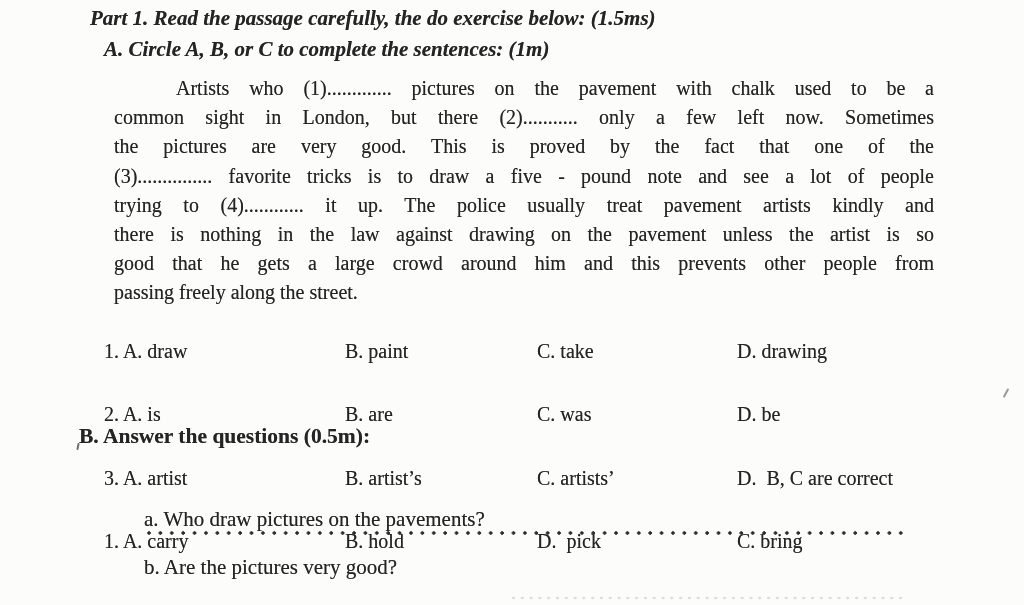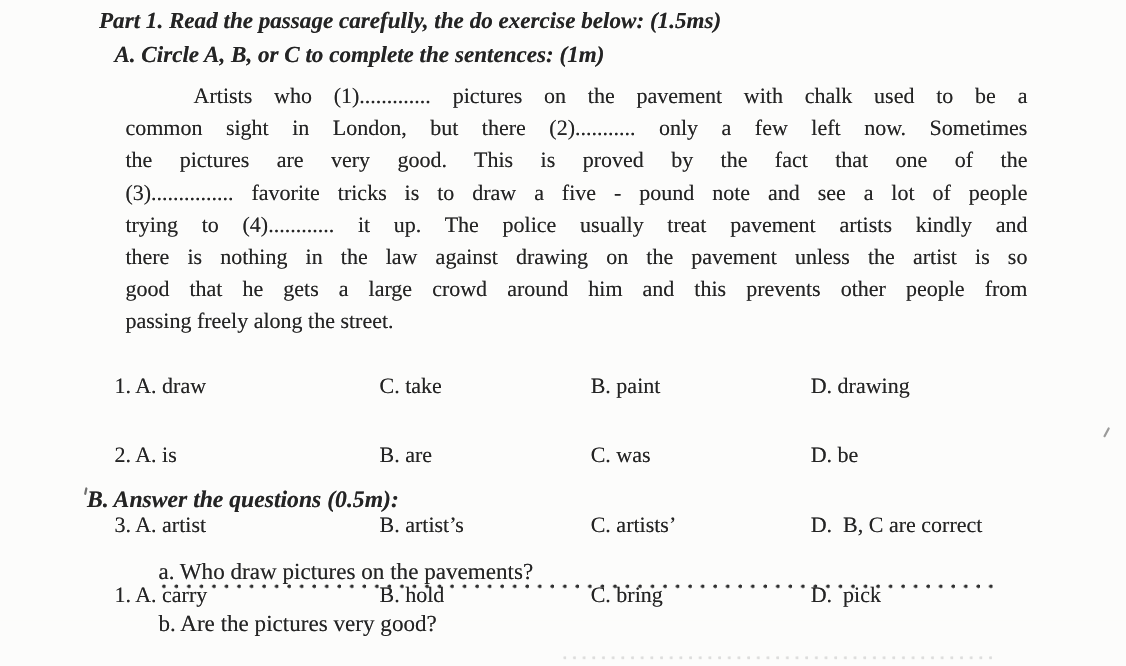--- a/index.html
+++ b/index.html
@@ -41,22 +41,22 @@
   .pline.last{text-align-last:left;}
 
   .mcq{position:absolute;left:104px;top:310px;width:860px;font-size:20px;}
   .mcq-row{
     display:grid;grid-template-columns:241px 192px 200px 1fr;
     height:35.4px;align-items:start;line-height:27px;margin-top:28px;
   }
   .mcq-cell{white-space:pre;}
 
   .bh{
-    position:absolute;left:79px;top:442px;
-    font-size:21.5px;font-weight:bold;font-style:italic;white-space:nowrap;
+    position:absolute;left:79px;top:424px;
+    font-size:21.5px;font-weight:bold;white-space:nowrap;
   }
   .q{position:absolute;font-size:21px;white-space:nowrap;}
   .qa{left:144px;top:507px;}
   .qb{left:144px;top:555px;}
 
   .answer-dots{
     position:absolute;height:6px;background-repeat:repeat-x;
   }
   .answer-dots.main{
     left:147px;top:530px;width:763px;
@@ -87,41 +87,41 @@
       <div class="pline">(3)............... favorite tricks is to draw a five - pound note and see a lot of people</div>
       <div class="pline">trying to (4)............ it up. The police usually treat pavement artists kindly and</div>
       <div class="pline">there is nothing in the law against drawing on the pavement unless the artist is so</div>
       <div class="pline">good that he gets a large crowd around him and this prevents other people from</div>
       <div class="pline last">passing freely along the street.</div>
     </div>
 
   <div class="mcq">
       <div class="mcq-row">
         <div class="mcq-cell">1. A. draw</div>
+        <div class="mcq-cell">B. paint</div>
         <div class="mcq-cell">C. take</div>
-        <div class="mcq-cell">B. paint</div>
         <div class="mcq-cell">D. drawing</div>
       </div>
       <div class="mcq-row">
         <div class="mcq-cell">2. A. is</div>
         <div class="mcq-cell">B. are</div>
         <div class="mcq-cell">C. was</div>
         <div class="mcq-cell">D. be</div>
       </div>
       <div class="mcq-row">
         <div class="mcq-cell">3. A. artist</div>
         <div class="mcq-cell">B. artist’s</div>
         <div class="mcq-cell">C. artists’</div>
         <div class="mcq-cell">D.&nbsp; B, C are correct</div>
       </div>
       <div class="mcq-row">
         <div class="mcq-cell">1. A. carry</div>
         <div class="mcq-cell">B. hold</div>
+        <div class="mcq-cell">D.&nbsp; pick</div>
         <div class="mcq-cell">C. bring</div>
-        <div class="mcq-cell">D.&nbsp; pick</div>
       </div>
     </div>
 
   <div class="bh">B. Answer the questions (0.5m):</div>
   <div class="q qa">a. Who draw pictures on the pavements?</div>
   <div class="answer-dots main"></div>
   <div class="q qb">b. Are the pictures very good?</div>
   <div class="answer-dots faint"></div>
 
   <div class="mark mark-b"></div>

